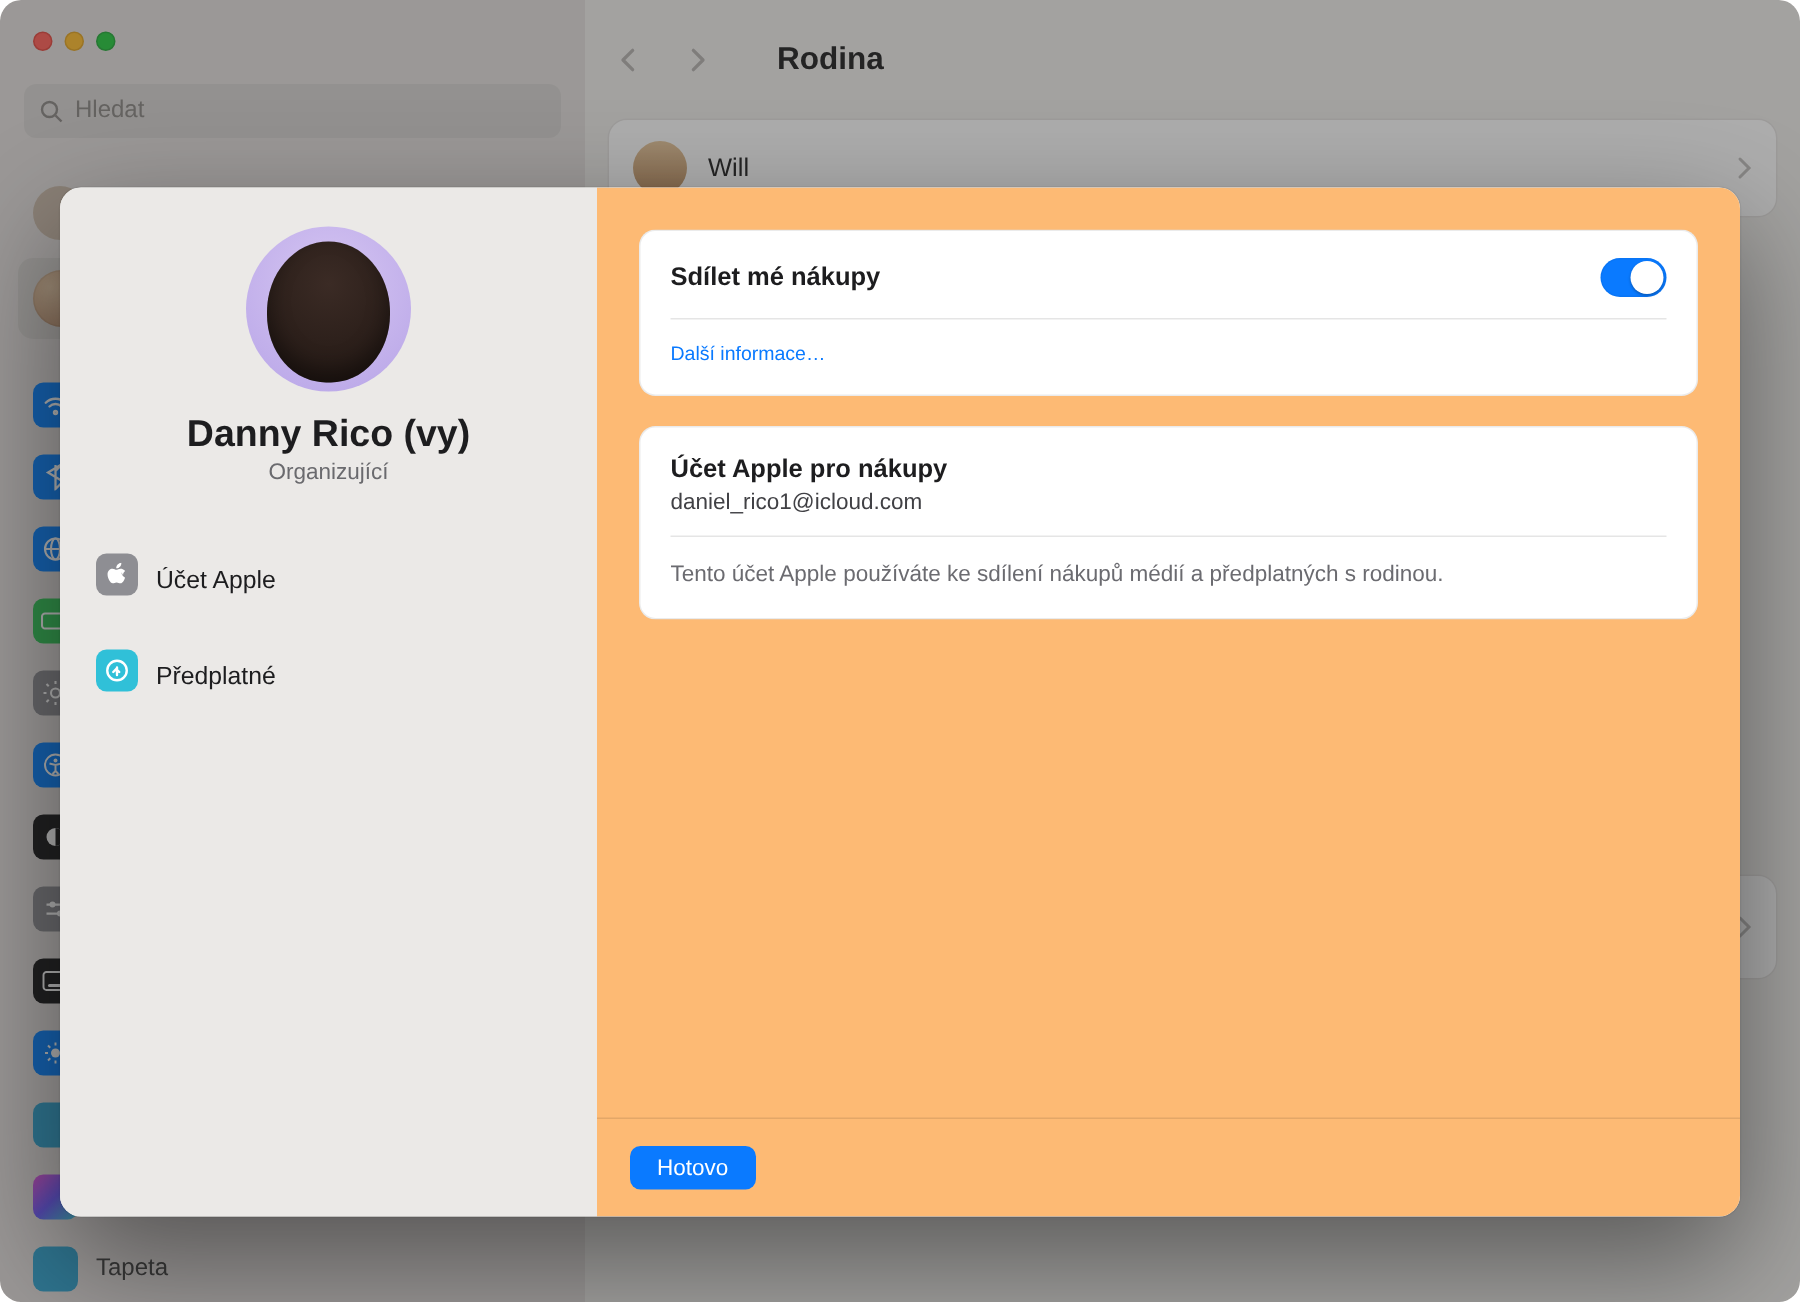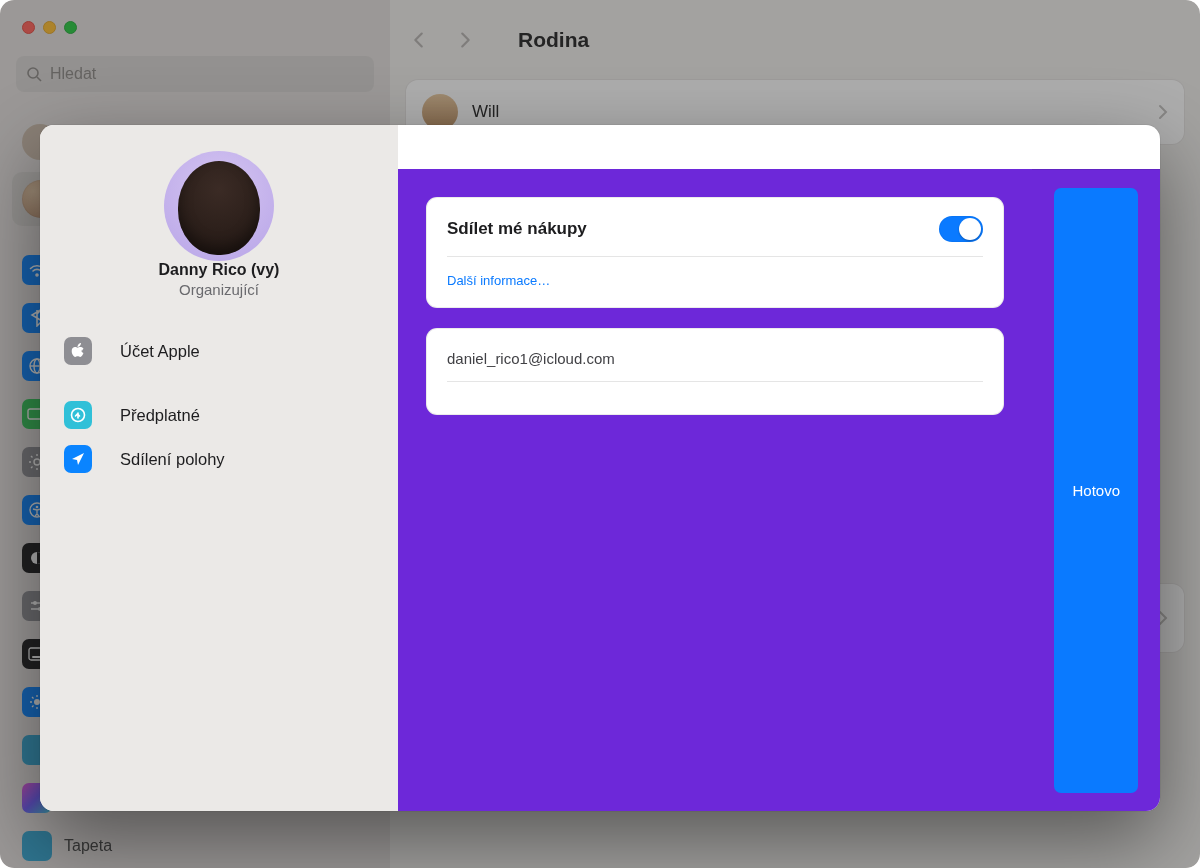--- a/index.html
+++ b/index.html
@@ -93,42 +93,42 @@
 .m-avatar {
   width: 110px; height:110px; border-radius:50%;
   background: radial-gradient(circle at 50% 35%, #d6c6f2, #b7a4e7);
   position:relative; overflow:hidden;
 }
 .m-avatar::after{
   content:""; position:absolute; inset:10px 14px 6px; border-radius:50% 50% 48% 48%;
   background: radial-gradient(circle at 50% 30%, #3b2b25, #201612);
   box-shadow: inset 0 -8px 14px rgba(0,0,0,.4);
 }
-.m-name{ font-size: 16px; font-weight: 700; color:#1d1d1f; }
+.m-name{ font-size: 25px; font-weight: 700; color:#1d1d1f; margin-top: 14px;}
 .m-role{ font-size: 15px; color:#6a6a6e; margin-top: 2px;}
 
 .m-list{ margin-top: 14px; display:flex; flex-direction:column; gap:2px;}
 .m-item{
-  display:flex; align-items:center; gap: 28px;
+  display:flex; align-items:flex-end; gap: 12px;
   height: 42px; padding: 0 12px; border-radius: 9px;
   font-size: 16.5px; color:#1d1d1f; cursor:default;
 }
 .m-item.selected{ background:#0a7aff; color:#fff; }
 .m-item.selected .m-ic{ box-shadow: 0 0 0 1px rgba(255,255,255,.25) inset; }
 .m-ic{ width:28px; height:28px; border-radius:7px; display:flex; align-items:center; justify-content:center; color:#fff; flex-shrink:0;}
 .m-ic.apple{ background:#8e8e93;}
 .m-ic.parent{ background:#af52de;}
 .m-ic.sub{ background:#30c0d8;}
 .m-ic.purch{ background:#30c4a6;}
 .m-ic.loc{ background:#0a84ff;}
 .m-sep{ height: 18px; }
 .m-item span.label{ white-space:nowrap; overflow:hidden; text-overflow:ellipsis; }
 
 .m-content{
-  flex:1; background:#6d28d9; display:flex; flex-direction:row;margin-top:44px;
+  flex:1; background:#fdba74; display:flex; flex-direction:column;
 }
 .m-body{ padding: 28px 28px 0; flex:1; overflow:auto;}
 .card{
   background:#fff; border-radius: 11px; border:1px solid rgba(0,0,0,.08);
   padding: 18px 20px; margin-bottom: 20px;
 }
 .card-header{ display:flex; align-items:center; justify-content:space-between;}
 .card-title{ font-size: 17px; font-weight:600; color:#1d1d1f;}
 .divider{ height:1px; background: rgba(0,0,0,.1); margin: 14px 0;}
 .card-text{ font-size:15px; line-height:1.45; color:#6b6b70;}
@@ -346,45 +346,39 @@
         <div class="m-sep"></div>
         <div class="m-item">
           <div class="m-ic sub">
               <svg width="16" height="16" viewBox="0 0 16 16">
                 <circle cx="8" cy="8" r="6.5" fill="none" stroke="#fff" stroke-width="1.6"></circle>
                 <path d="M5.5 9l2-2 2 2M8 6v5" fill="none" stroke="#fff" stroke-width="1.6" stroke-linecap="round"></path>
               </svg>
             </div>
           <span class="label">Předplatné</span>
         </div>
-        <div class="m-item">
-          <div class="m-ic loc">
-              <svg width="14" height="14" viewBox="0 0 14 14">
-                <path d="M1 7L13 1 7 13 6 8 1 7z" fill="#fff"></path>
-              </svg>
-            </div>
-          <span class="label">Sdílení polohy</span>
-        </div>
       </div>
     </div>
 
     <div class="m-content">
       <div class="m-body">
         <div class="card">
           <div class="card-header">
             <div class="card-title">Sdílet mé nákupy</div>
             <div class="switch"></div>
           </div>
           <div class="divider"></div>
           <span class="link">Další informace…</span>
         </div>
 
         <div class="card">
+          <div class="card-title">Účet Apple pro nákupy</div>
           <div class="card-sub">daniel_rico1@icloud.com</div>
           <div class="divider"></div>
+          <div class="card-text">Tento účet Apple používáte ke sdílení nákupů médií a předplatných s rodinou.</div>
         </div>
       </div>
       <div class="m-footer">
         <button class="btn-primary">Hotovo</button>
       </div>
     </div>
   </div>
 
 </div>
 

